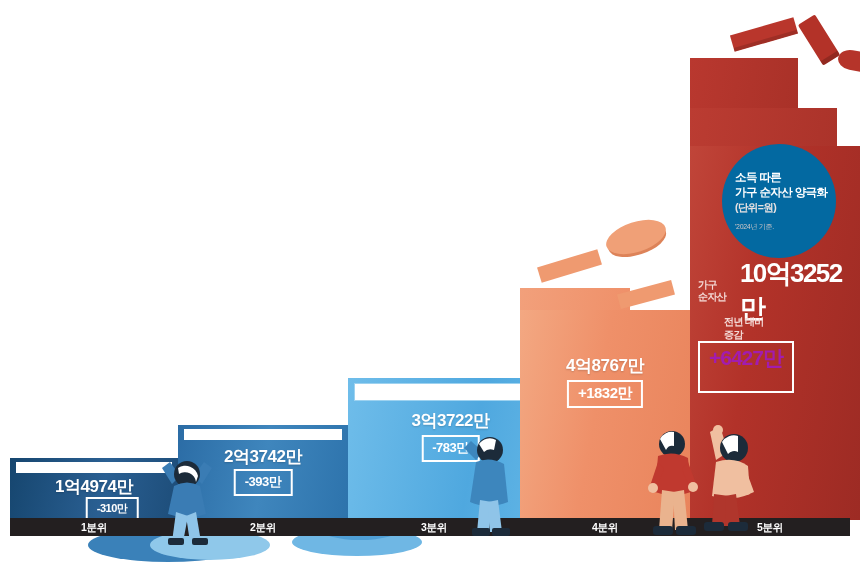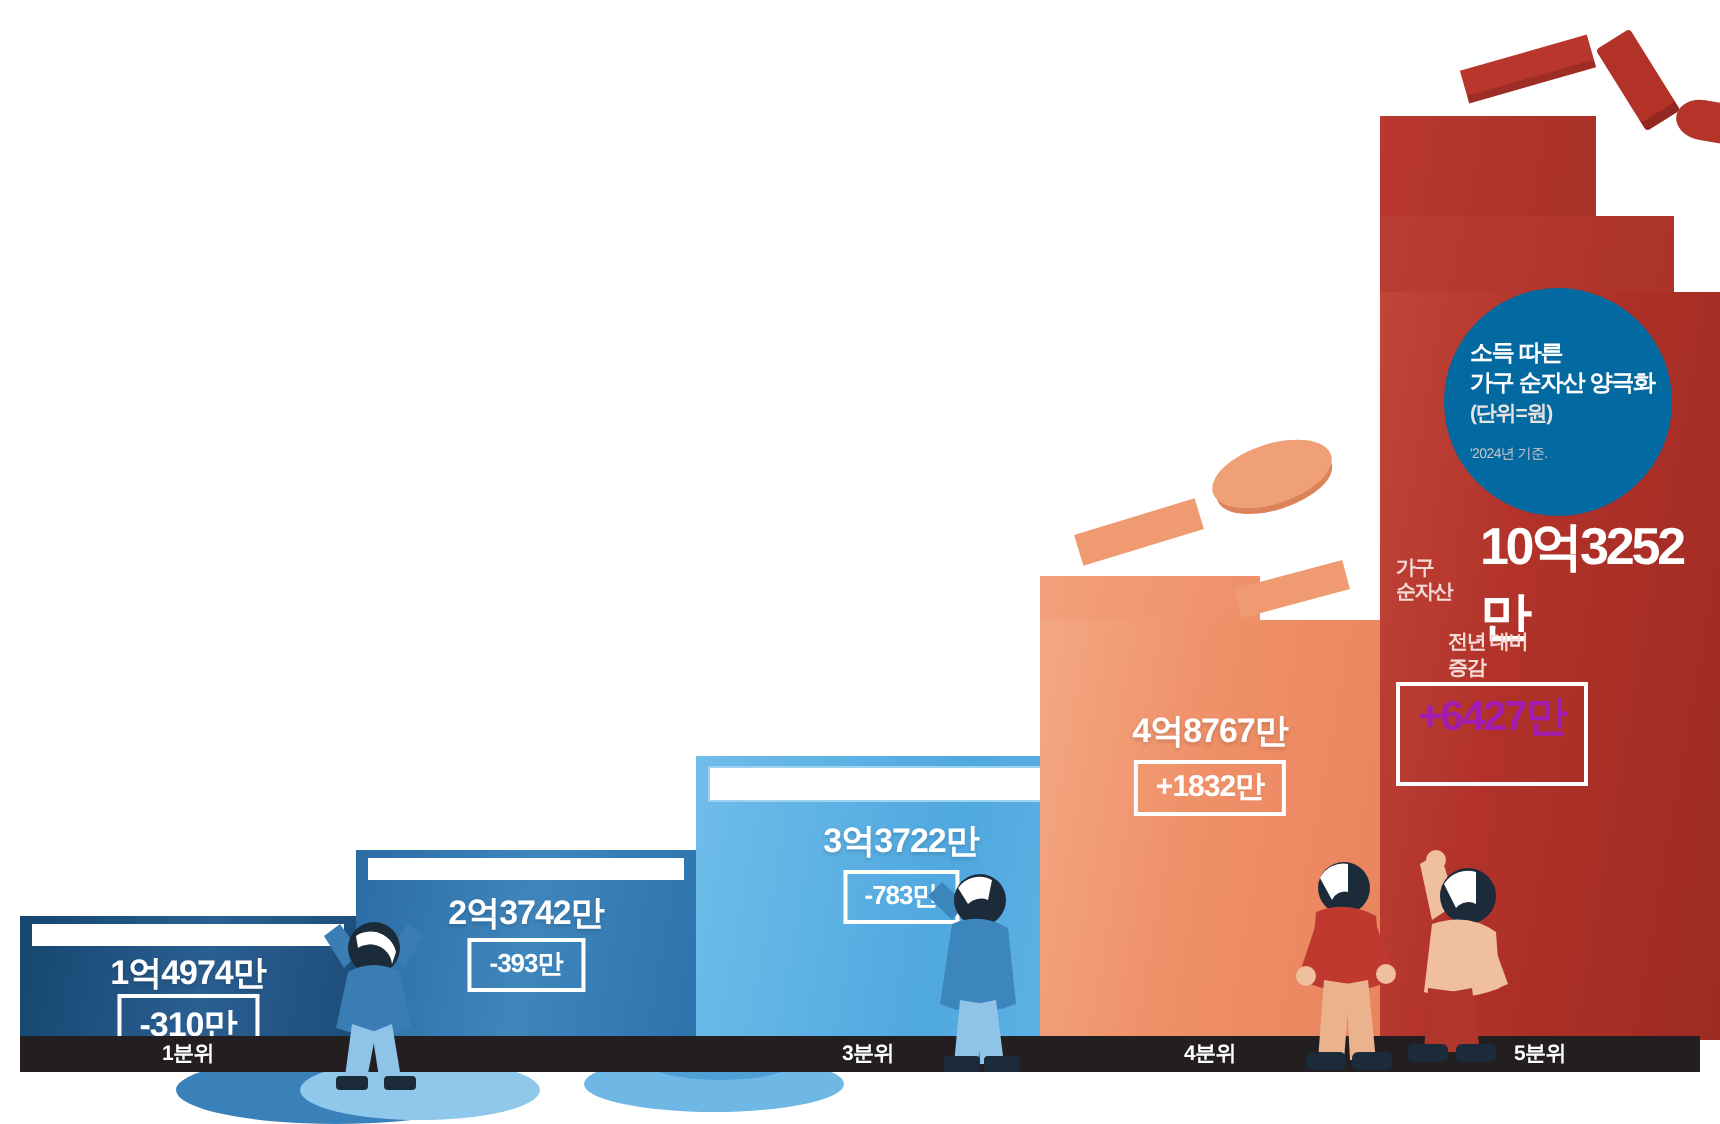--- a/index.html
+++ b/index.html
@@ -76,21 +76,21 @@
 </style>
 </head>
 <body>
 
 <div id="stage">
 
   <div class="bar" style="left:10px; top:458px; width:168px; height:62px;">
     <div class="bar-body" style="background:linear-gradient(100deg,#16466f 0%,#2a5f92 55%,#1d4d79 100%);"></div>
     <div class="shine"></div>
     <div class="val" style="top:17px; font-size:17px;">1억4974만</div>
-    <div class="delta" style="top:39px; font-size:17px;">-310만</div>
+    <div class="delta" style="top:39px; font-size:11px;margin-left:18px;">-310만</div>
   </div>
 
   <div class="bar" style="left:178px; top:425px; width:170px; height:95px;">
     <div class="bar-body" style="background:linear-gradient(100deg,#2b6ca5 0%,#3f86bd 50%,#2d73ac 100%);"></div>
     <div class="shine"></div>
     <div class="val" style="top:20px; font-size:17px;">2억3742만</div>
     <div class="delta" style="top:44px; font-size:13px;">-393만</div>
   </div>
 
   <div class="bar" style="left:348px; top:378px; width:205px; height:142px;">
@@ -136,20 +136,21 @@
   <div class="chip" style="left:700px; top:18px; width:10px; height:10px; background:transparent;"></div>
 
   <div class="puddle" style="left:88px; top:528px; width:160px; height:34px;
               background:#2f7ab5; opacity:.95;"></div>
   <div class="puddle" style="left:150px; top:530px; width:120px; height:30px; background:#8fc8ea;"></div>
   <div class="puddle" style="left:292px; top:528px; width:130px; height:28px; background:#6fb7e4;"></div>
   <div class="puddle" style="left:320px; top:518px; width:80px; height:22px; background:#4f9fd6;"></div>
 
   <div id="axis">
     <div class="tick" style="left:0px; width:168px;">1분위</div>
+    <div class="tick" style="left:168px; width:170px;">2분위</div>
     <div class="tick" style="left:338px; width:172px;">3분위</div>
     <div class="tick" style="left:510px; width:170px;">4분위</div>
     <div class="tick" style="left:680px; width:160px;">5분위</div>
   </div>
 
   <svg style="position:absolute; left:152px; top:448px; width:70px; height:100px;" viewBox="0 0 70 100">
     <path d="M20 36 L10 20 L18 14 L28 28 Z" fill="#3a7cb4"></path>
     <path d="M50 36 L60 20 L52 14 L42 28 Z" fill="#3a7cb4"></path>
     <circle cx="35" cy="26" r="13" fill="#1c2b3a"></circle>
     <path d="M26 20 A13 13 0 0 1 46 28 L44 34 A11 11 0 0 0 27 26 Z" fill="#ffffff"></path>

